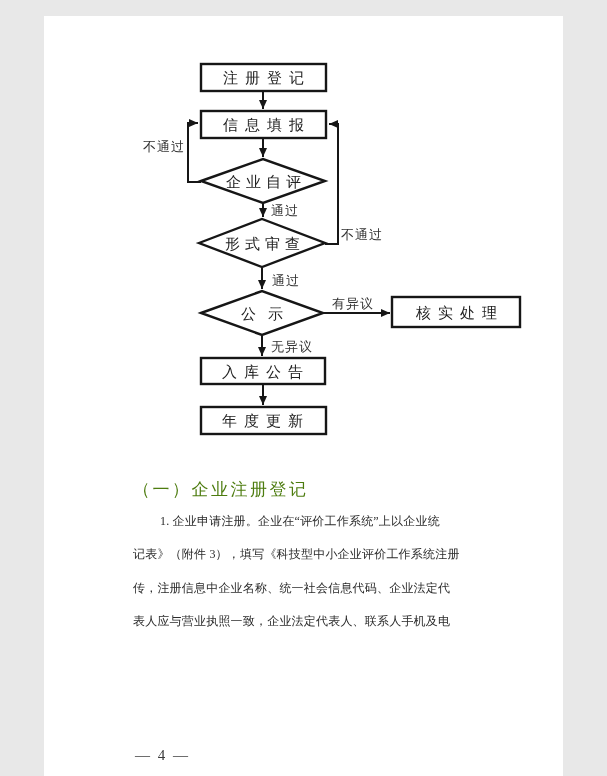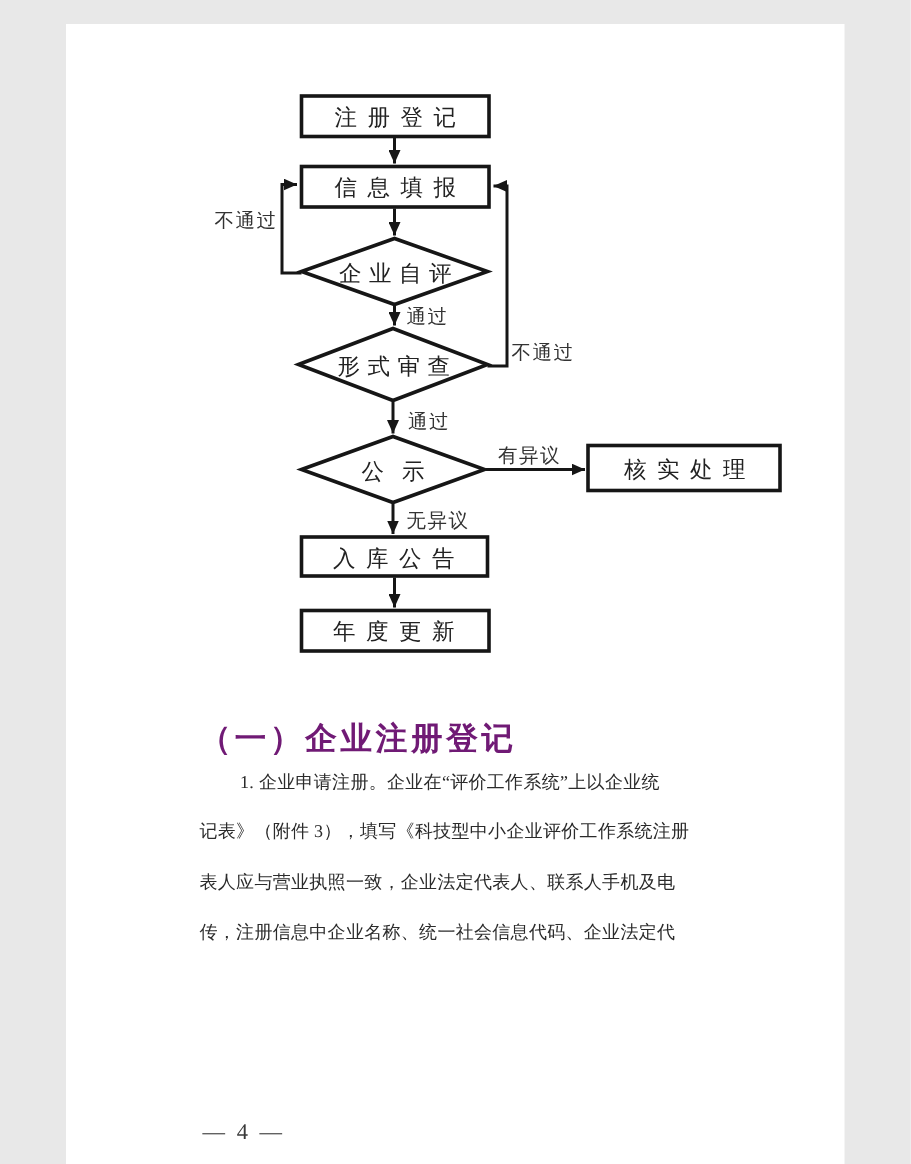--- a/index.html
+++ b/index.html
@@ -24,22 +24,22 @@
   .fc-diamond-label { letter-spacing:5px; }
   .fc-wide          { letter-spacing:12px; }
   .fc-edge-label {
     font-family:"DejaVu Sans","Liberation Sans",sans-serif;
     font-size:13px; letter-spacing:1px;
     fill:#333333;
   }
   
   .section-heading {
     position:absolute; left:89px; top:462px;
-    font-size:21px; font-weight:bold;
-    letter-spacing:2.5px; color:#701a75;
+    font-size:17px; font-weight:normal;
+    letter-spacing:2.5px; color:#4d7c0f;
     white-space:nowrap;
   }
   .paragraph {
     position:absolute; left:89px; top:489px; width:432px;
     font-size:12px; line-height:33.3px;
     letter-spacing:0.2px; color:#2b2b2b;
   }
   .para-line { white-space:nowrap; }
   .para-line.first { text-indent:27px; }
   .page-number {
@@ -95,19 +95,19 @@
     <text class="fc-edge-label" x="228" y="269">通过</text>
     <text class="fc-edge-label" x="288" y="292">有异议</text>
     <text class="fc-edge-label" x="227" y="335">无异议</text>
   </svg>
 
   <div class="section-heading">（一）企业注册登记</div>
 
   <div class="paragraph">
     <div class="para-line first">1. 企业申请注册。企业在“评价工作系统”上以企业统</div>
     <div class="para-line">记表》（附件 3），填写《科技型中小企业评价工作系统注册</div>
+    <div class="para-line">传，注册信息中企业名称、统一社会信息代码、企业法定代</div>
     <div class="para-line">表人应与营业执照一致，企业法定代表人、联系人手机及电</div>
-    <div class="para-line">传，注册信息中企业名称、统一社会信息代码、企业法定代</div>
   </div>
 
   <div class="page-number">— 4 —</div>
 
 </div>
 
 </body></html>

